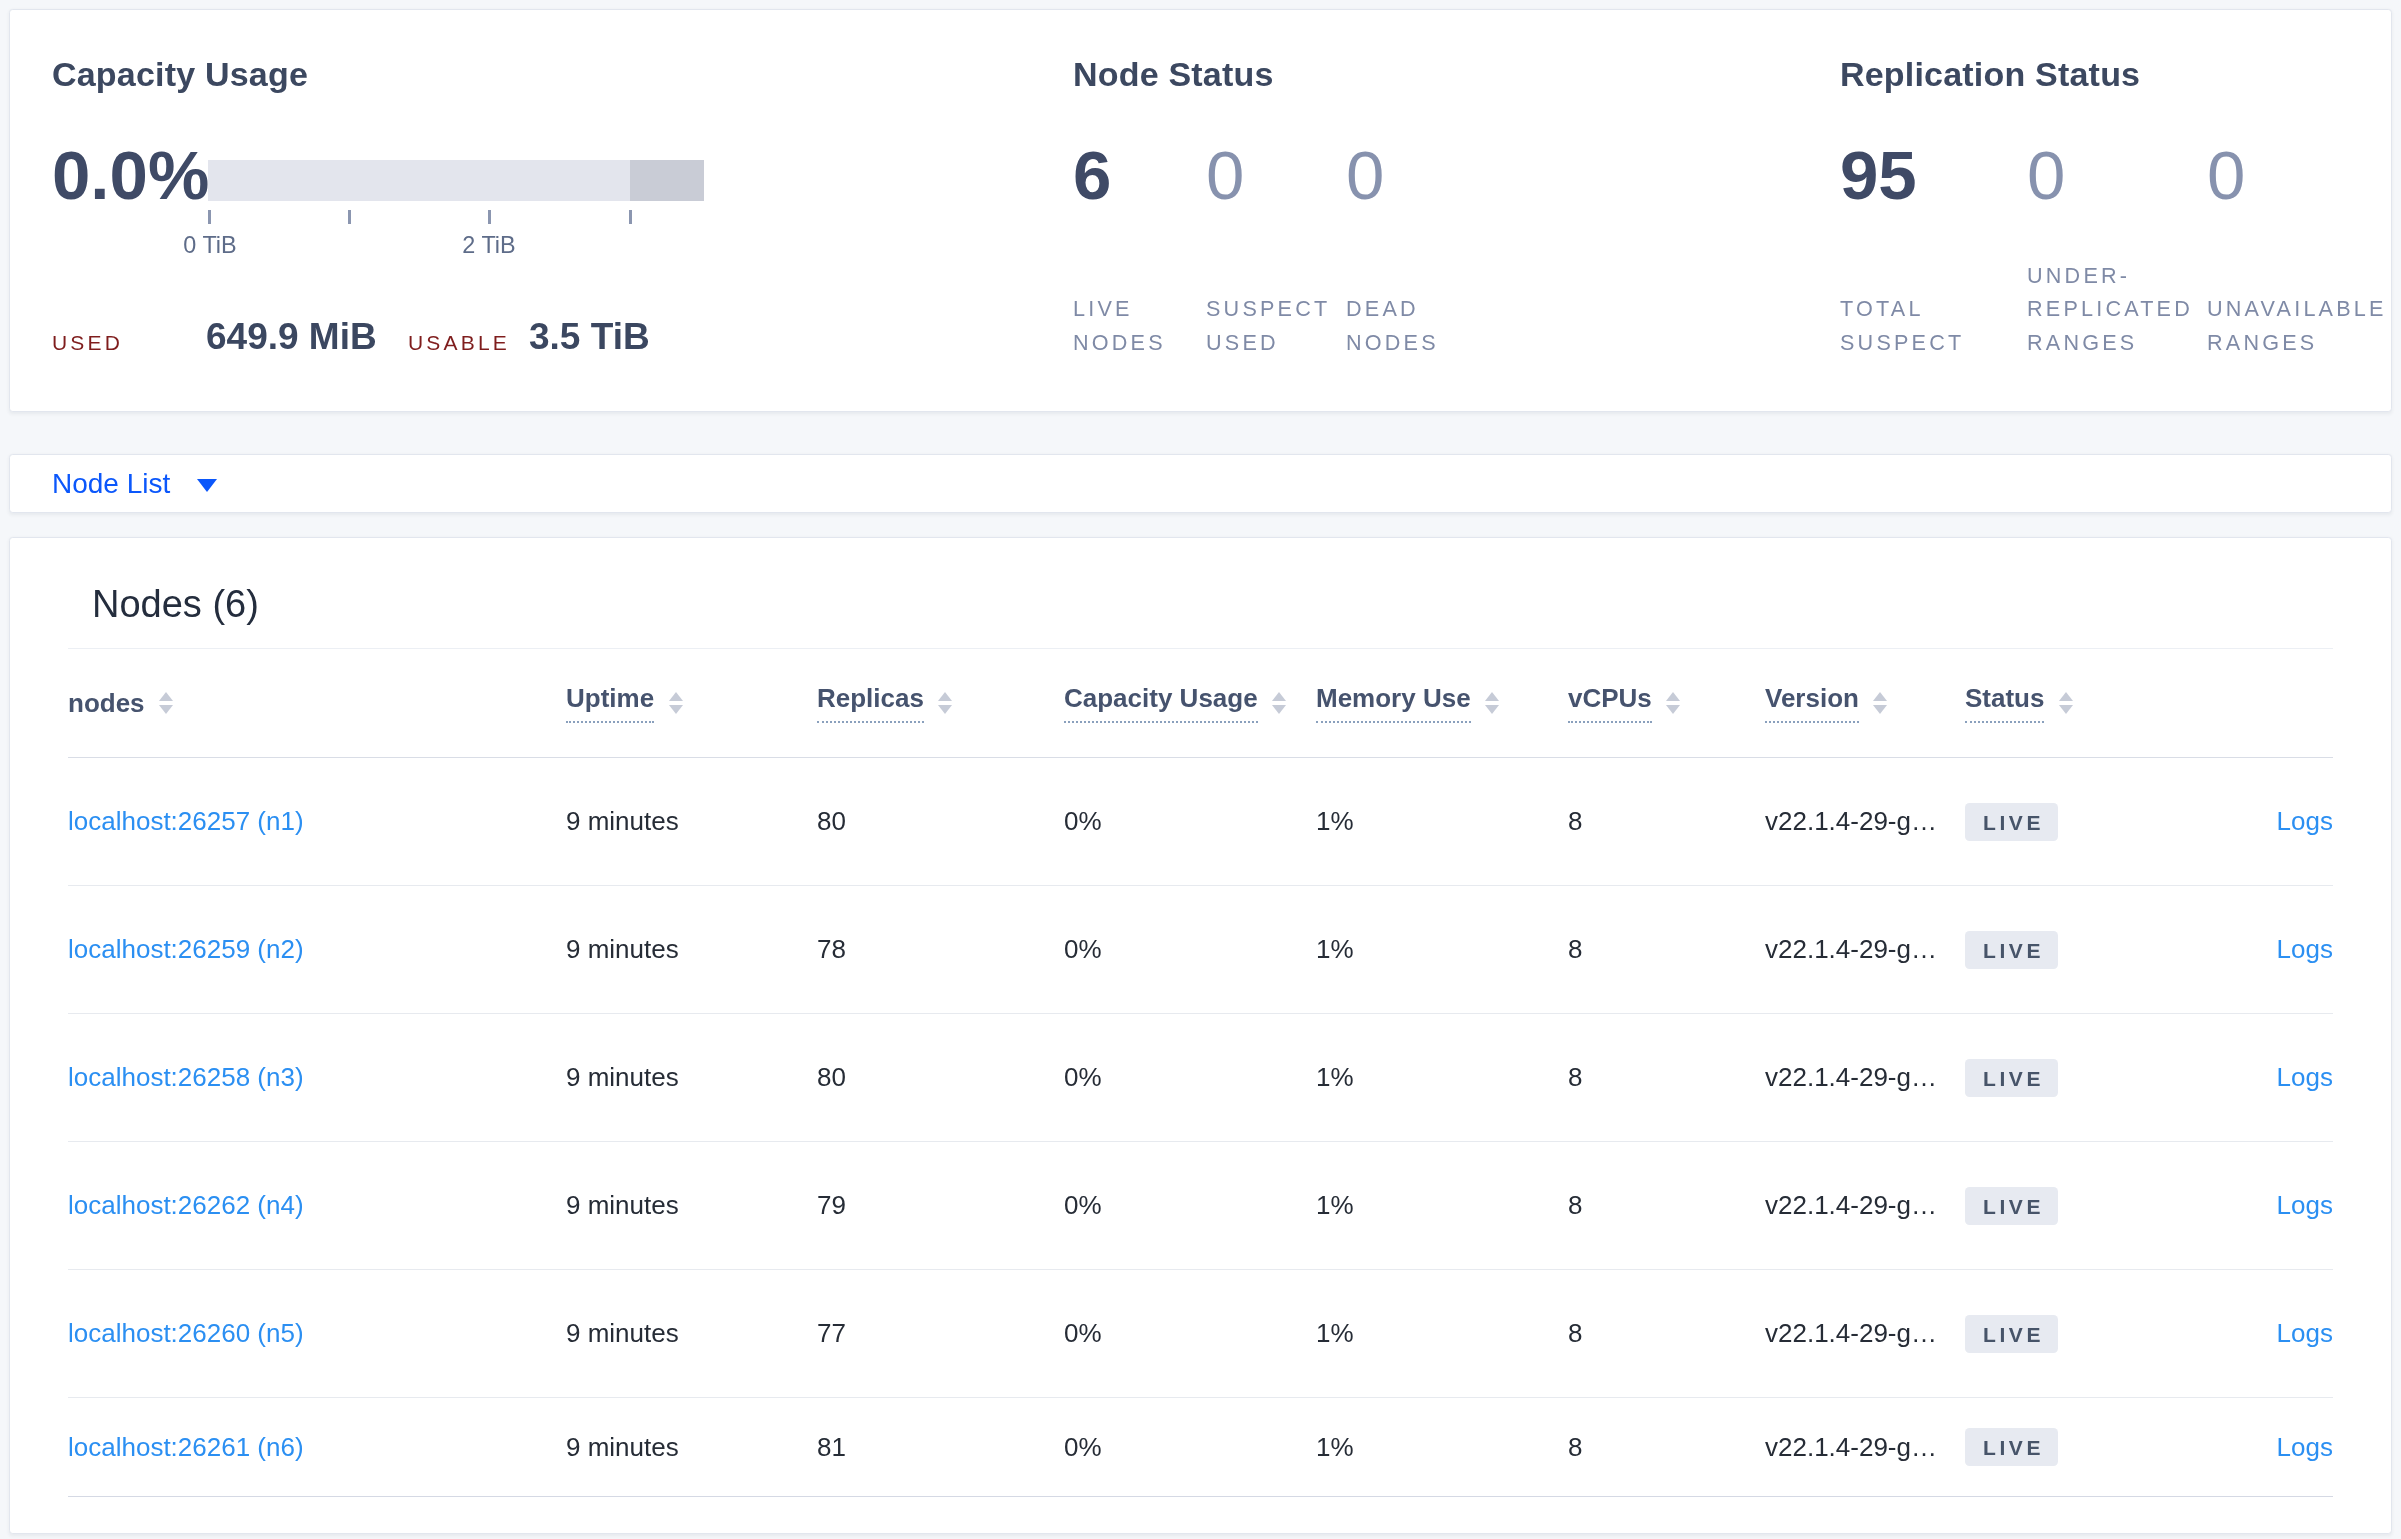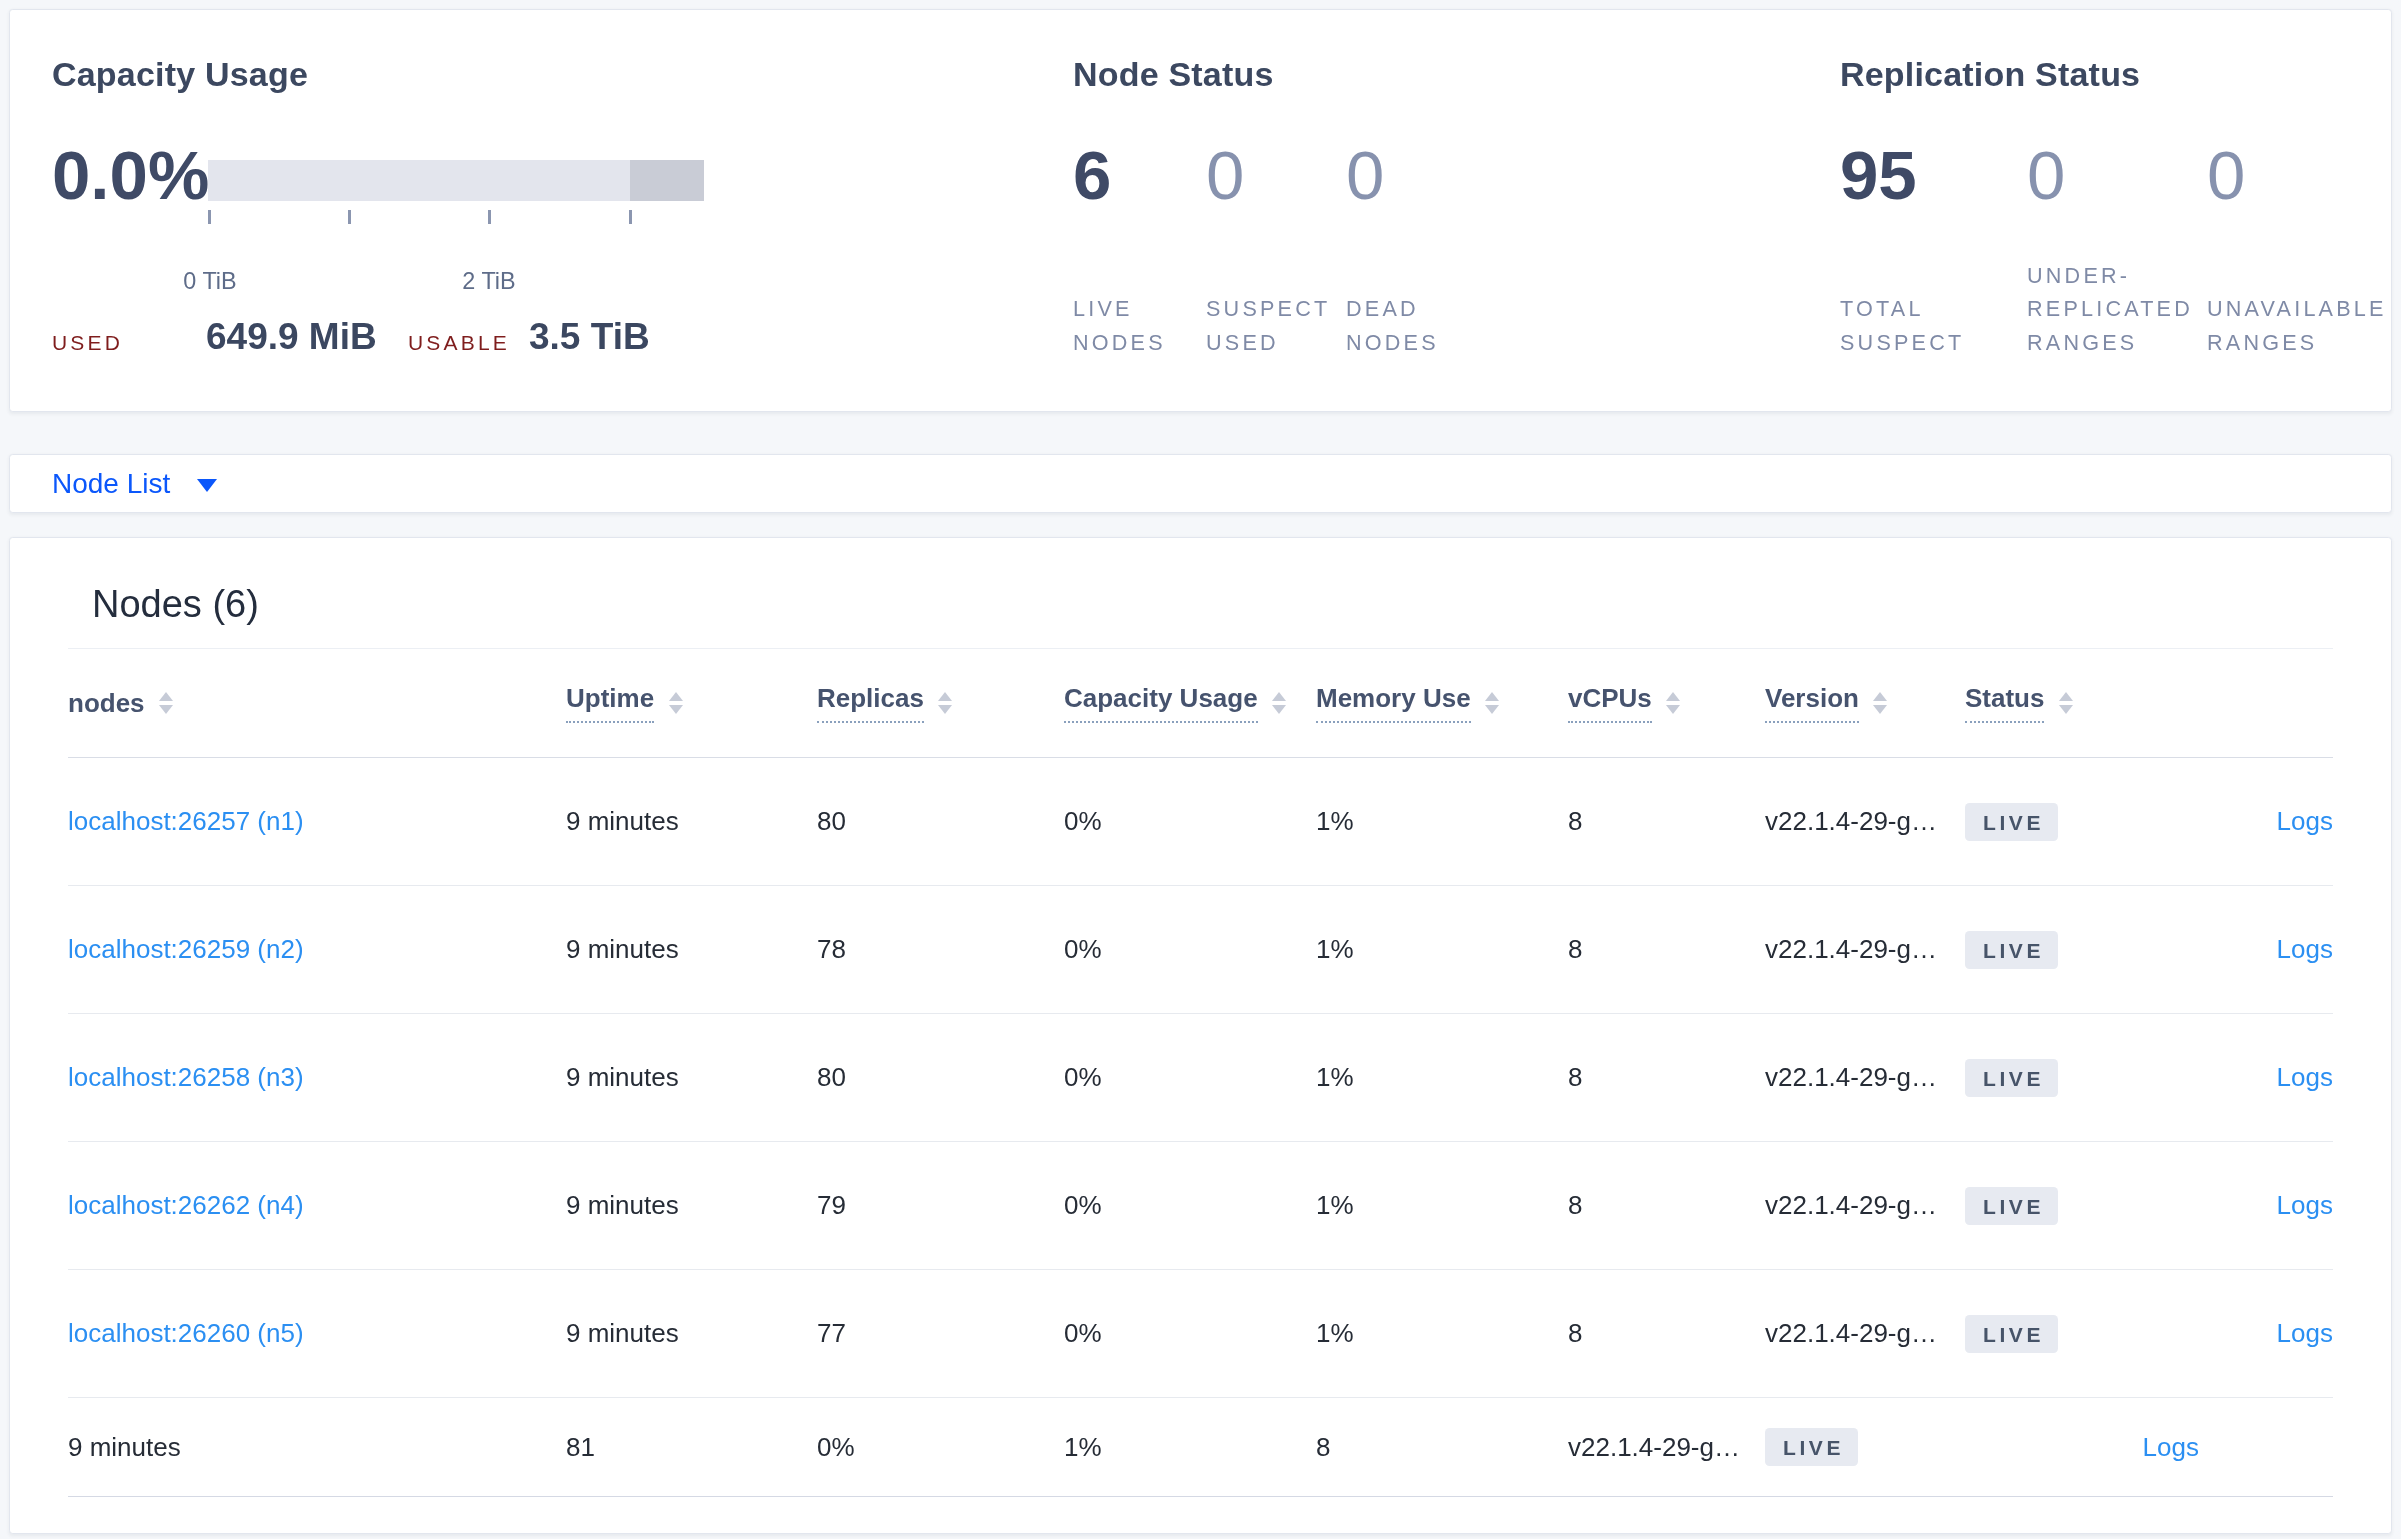--- a/index.html
+++ b/index.html
@@ -33,21 +33,21 @@
     position:absolute; bottom:52px;
     font-size:21.6px; letter-spacing:3.2px; color:#7f8aa6;
     line-height:1.55; white-space:pre-line;
   }
   
   #cap-bar { position:absolute; left:198px; top:150px; width:496px; height:41px; background:#e3e5ed; }
   #cap-bar-dark { position:absolute; right:0; top:0; width:74px; height:41px; background:#c9ccd6; }
   .tick { position:absolute; top:200px; width:2.7px; height:13.5px; background:#8b96b0; }
   .tick-label {
     position:absolute; top:222px; width:108px; text-align:center;
-    font-size:23.4px; color:#5e6c89;margin-top:36px;
+    font-size:23.4px; color:#5e6c89;
   }
   .use-caps {
     position:absolute; font-size:21px; letter-spacing:3.2px; color:#7f1d1d;
   }
   .use-val {
     position:absolute; font-size:37px; font-weight:600; color:#3b4760;
   }
   
   #nodelist-card { top:454px; height:59px; display:flex; align-items:center; }
   #nodelist-btn {
@@ -303,20 +303,23 @@
     <div>v22.1.4-29-g…</div>
     <div>
       <span class="badge">LIVE</span>
     </div>
     <div class="c-logs">
       <span class="blue">Logs</span>
     </div>
   </div>
 
   <div class="tgrid trow">
+    <div>
+      <span class="blue">localhost:26261 (n6)</span>
+    </div>
     <div>9 minutes</div>
     <div>81</div>
     <div>0%</div>
     <div>1%</div>
     <div>8</div>
     <div>v22.1.4-29-g…</div>
     <div>
       <span class="badge">LIVE</span>
     </div>
     <div class="c-logs">

